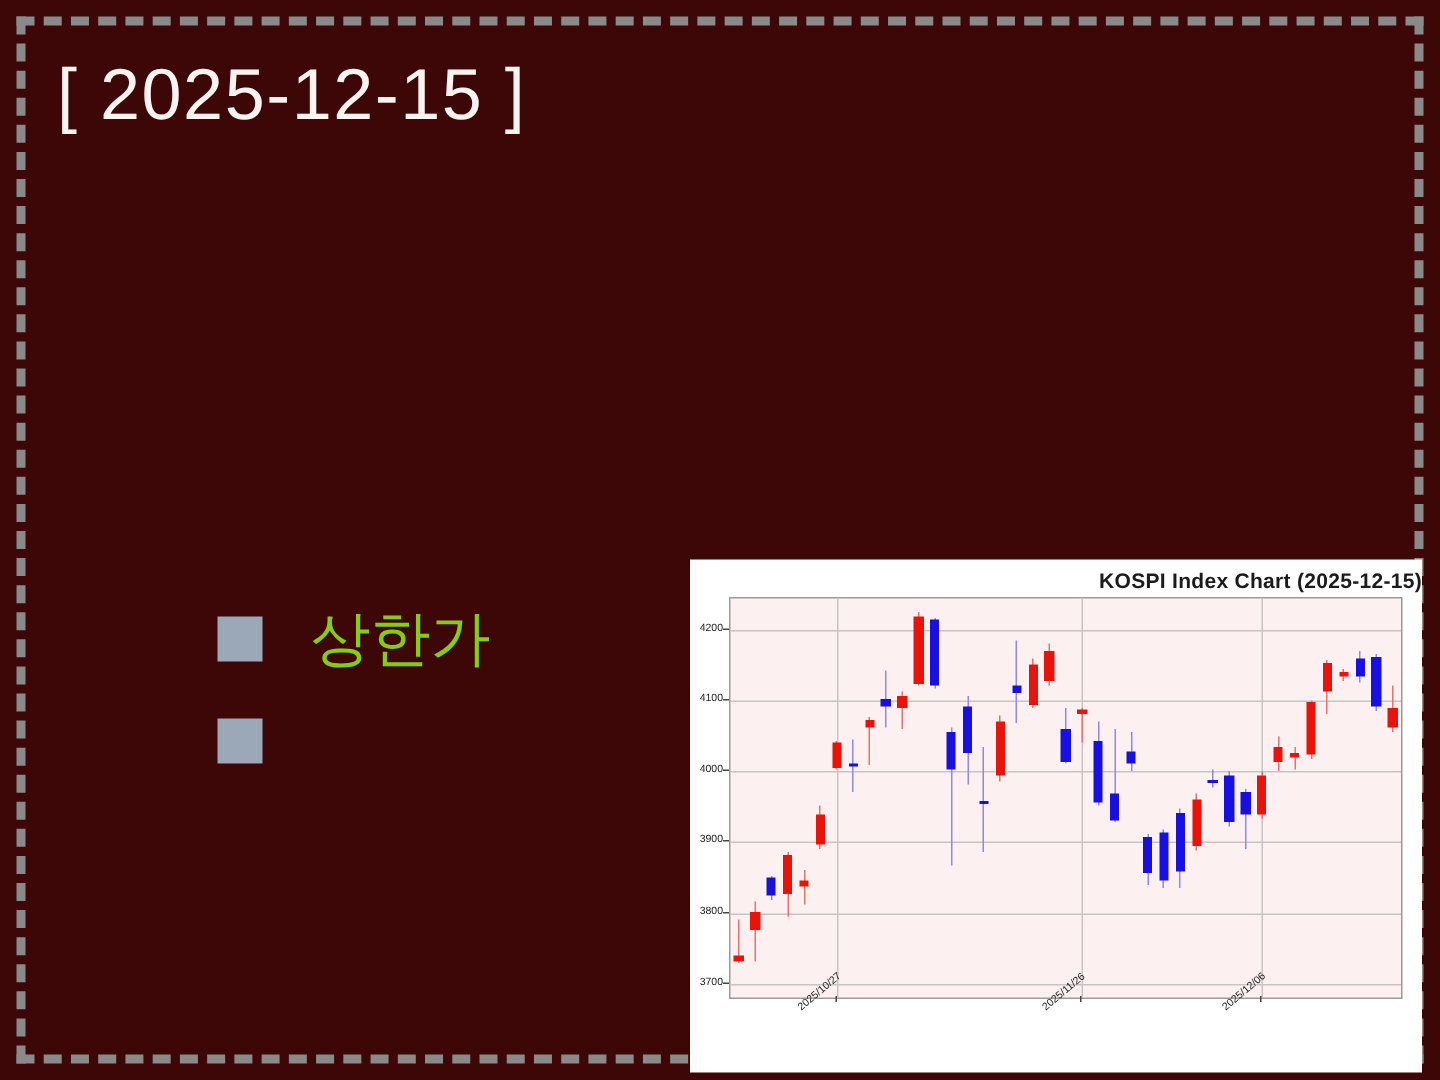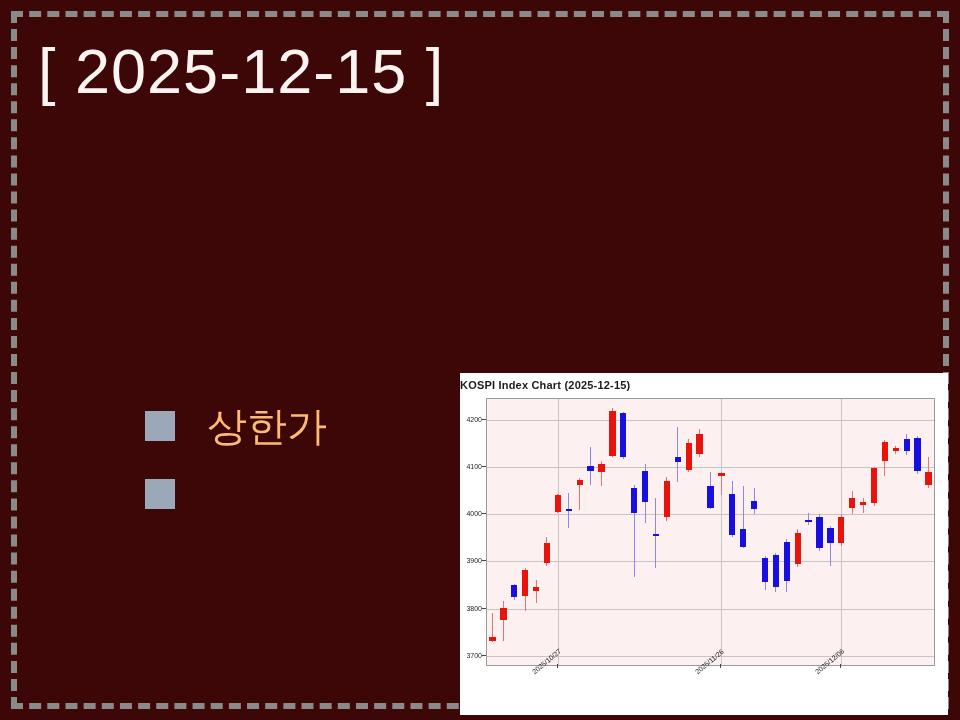--- a/index.html
+++ b/index.html
@@ -30,21 +30,21 @@
     height: 698px;
     border: 6px dashed #8a8a8a;
     box-sizing: border-box;
     pointer-events: none;
   }
 
   #headline-date {
     position: absolute;
     left: 38px;
     top: 40px;
-    font-size: 63px;
+    font-size: 48px;
     line-height: 1;
     color: #fdf4f2;
     letter-spacing: 1px;
     white-space: nowrap;
   }
   #headline-main {
     position: absolute;
     left: 82px;
     top: 148px;
     font-size: 118px;
@@ -89,22 +89,22 @@
     width: 488px;
     height: 342px;
     background: #ffffff;
     box-sizing: border-box;
   }
   #chart-title {
     position: absolute;
     left: 0;
     top: 6px;
     width: 100%;
-    text-align: left;
-    font-size: 11px;
+    text-align: right;
+    font-size: 14px;
     font-weight: bold;
     color: #1b1b1b;
     letter-spacing: 0.2px;
   }
   #plot {
     position: absolute;
     left: 26px;
     top: 25px;
     width: 449px;
     height: 268px;
@@ -179,21 +179,21 @@
 <div id="poster">
 
   <div id="frame"></div>
 
   <div id="headline-date">[ 2025-12-15 ]</div>
 
 
   <div id="legend">
       <div class="legend-row">
         <span class="legend-bullet" style="background: rgb(154, 168, 184);"></span>
-        <span class="legend-label" style="color: #fdba74;">상한가</span>
+        <span class="legend-label" style="color: #84cc16;">상한가</span>
       </div>
       <div class="legend-row">
         <span class="legend-bullet" style="background: rgb(154, 168, 184);"></span>
       </div>
     </div>
 
   <div id="figure">
     <div id="chart-title">KOSPI Index Chart (2025-12-15)</div>
     <div id="plot">
         <div class="gridline-h" style="top: 256.584px;"></div>

